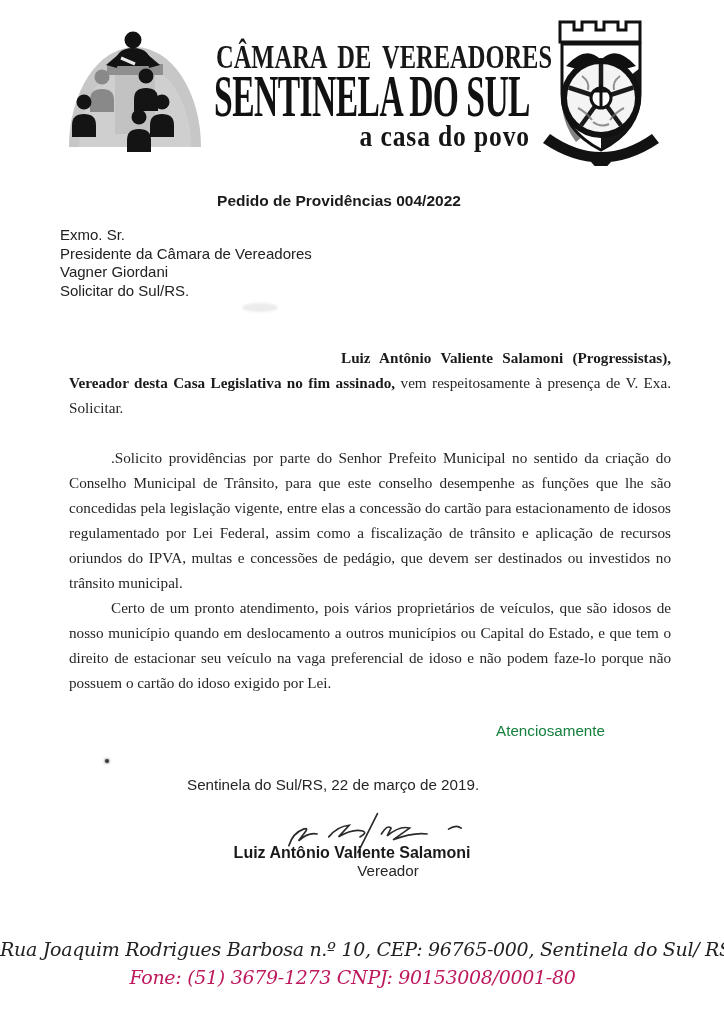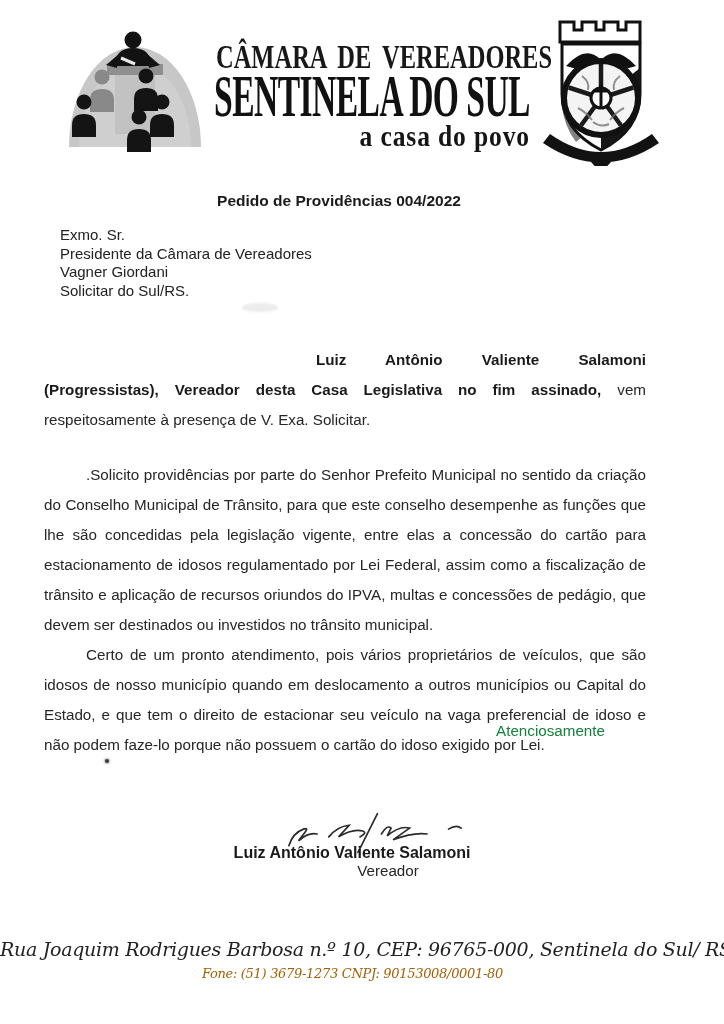--- a/index.html
+++ b/index.html
@@ -29,22 +29,22 @@
     transform:scaleX(0.88);transform-origin:right top;
   }
   .crest{position:absolute;left:538px;top:10px;width:128px;height:156px;}
   
   .doc-title{
     position:absolute;left:62px;top:192px;width:554px;text-align:center;
     font-weight:bold;font-size:15.5px;color:#1a1a1a;
   }
   .addressee{position:absolute;left:60px;top:226px;font-size:15px;line-height:18.5px;color:#222;}
   .body-text{
-    position:absolute;left:44px;top:345px;width:602px;
-    font-size:15.2px;line-height:30px;text-align:justify;color:#262626;
+    position:absolute;left:69px;top:345px;width:602px;
+    font-size:15.2px;line-height:25px;text-align:justify;color:#262626;font-family:Liberation Serif, serif;
   }
   .body-text p{margin:0;}
   .p1{text-indent:272px;}
   .p1 b{font-weight:bold;color:#1a1a1a;}
   .p2{margin-top:25px !important;text-indent:42px;}
   .p3{text-indent:42px;}
   .closing{position:absolute;top:722px;right:119px;font-size:15.2px;color:#15803d;}
   .dateline{position:absolute;left:187px;top:776px;font-size:15.2px;color:#262626;}
   
   .sig-scribble{position:absolute;left:283px;top:812px;width:185px;height:42px;}
@@ -57,21 +57,21 @@
     font-size:15.2px;color:#262626;
   }
   
   .footer-line1{
     position:absolute;left:0;top:938px;width:724px;text-align:center;white-space:nowrap;
     font-family:"DejaVu Serif",serif;font-style:italic;font-size:19px;color:#222;
     letter-spacing:-0.3px;
   }
   .footer-line2{
     position:absolute;left:0;top:966px;width:705px;text-align:center;white-space:nowrap;
-    font-family:"DejaVu Serif",serif;font-style:italic;font-size:13px;color:#a16207;
+    font-family:"DejaVu Serif",serif;font-style:italic;font-size:19px;color:#be185d;
     letter-spacing:-0.3px;
   }
   
   .dot-artifact{position:absolute;left:105px;top:759px;width:4px;height:4px;background:#3a3a3a;border-radius:50%;box-shadow:0 0 2px 1px rgba(60,60,60,.35);}
   .smudge-artifact{position:absolute;left:242px;top:303px;width:36px;height:9px;background:#8d8d8d;opacity:.16;border-radius:50%;filter:blur(1px);}
 </style>
 </head>
 <body>
 
 <div class="page">
@@ -161,20 +161,21 @@
   <div class="smudge-artifact"></div>
 
   <div class="body-text">
     <p class="p1"><b>Luiz Antônio Valiente Salamoni (Progressistas), Vereador desta Casa Legislativa no fim assinado,</b><span> vem respeitosamente à presença de V. Exa. Solicitar.</span></p>
     <p class="p2">.Solicito providências por parte do Senhor Prefeito Municipal no sentido da criação do Conselho Municipal de Trânsito, para que este conselho desempenhe as funções que lhe são concedidas pela legislação vigente, entre elas a concessão do cartão para estacionamento de idosos regulamentado por Lei Federal, assim como a fiscalização de trânsito e aplicação de recursos oriundos do IPVA, multas e concessões de pedágio, que devem ser destinados ou investidos no trânsito municipal.</p>
     <p class="p3">Certo de um pronto atendimento, pois vários proprietários de veículos, que são idosos de nosso município quando em deslocamento a outros municípios ou Capital do Estado, e que tem o direito de estacionar seu veículo na vaga preferencial de idoso e não podem faze-lo porque não possuem o cartão do idoso exigido por Lei.</p>
   </div>
 
   <div class="closing">Atenciosamente</div>
   <div class="dot-artifact"></div>
+  <div class="dateline">Sentinela do Sul/RS, 22 de março de 2019.</div>
 
   <svg class="sig-scribble" viewBox="0 0 190 42" aria-hidden="true">
     <g stroke="#2a2a2a" stroke-width="1.7" fill="none" stroke-linecap="round">
       <path d="M6,34 q4,-13 15,-17 q6,-2 1,4 l-6,8 q10,-9 19,-7"></path>
       <path d="M47,25 q9,-11 21,-12 l-11,12 q15,-9 25,-6 q5,2 -3,6"></path>
       <path d="M97,1 L77,41"></path>
       <path d="M101,22 q6,-10 10,-6 l-4,8 q13,-11 23,-8 l-17,12 q21,-8 35,-6"></path>
       <path d="M170,17 q8,-5 13,-1"></path>
     </g>
   </svg>

